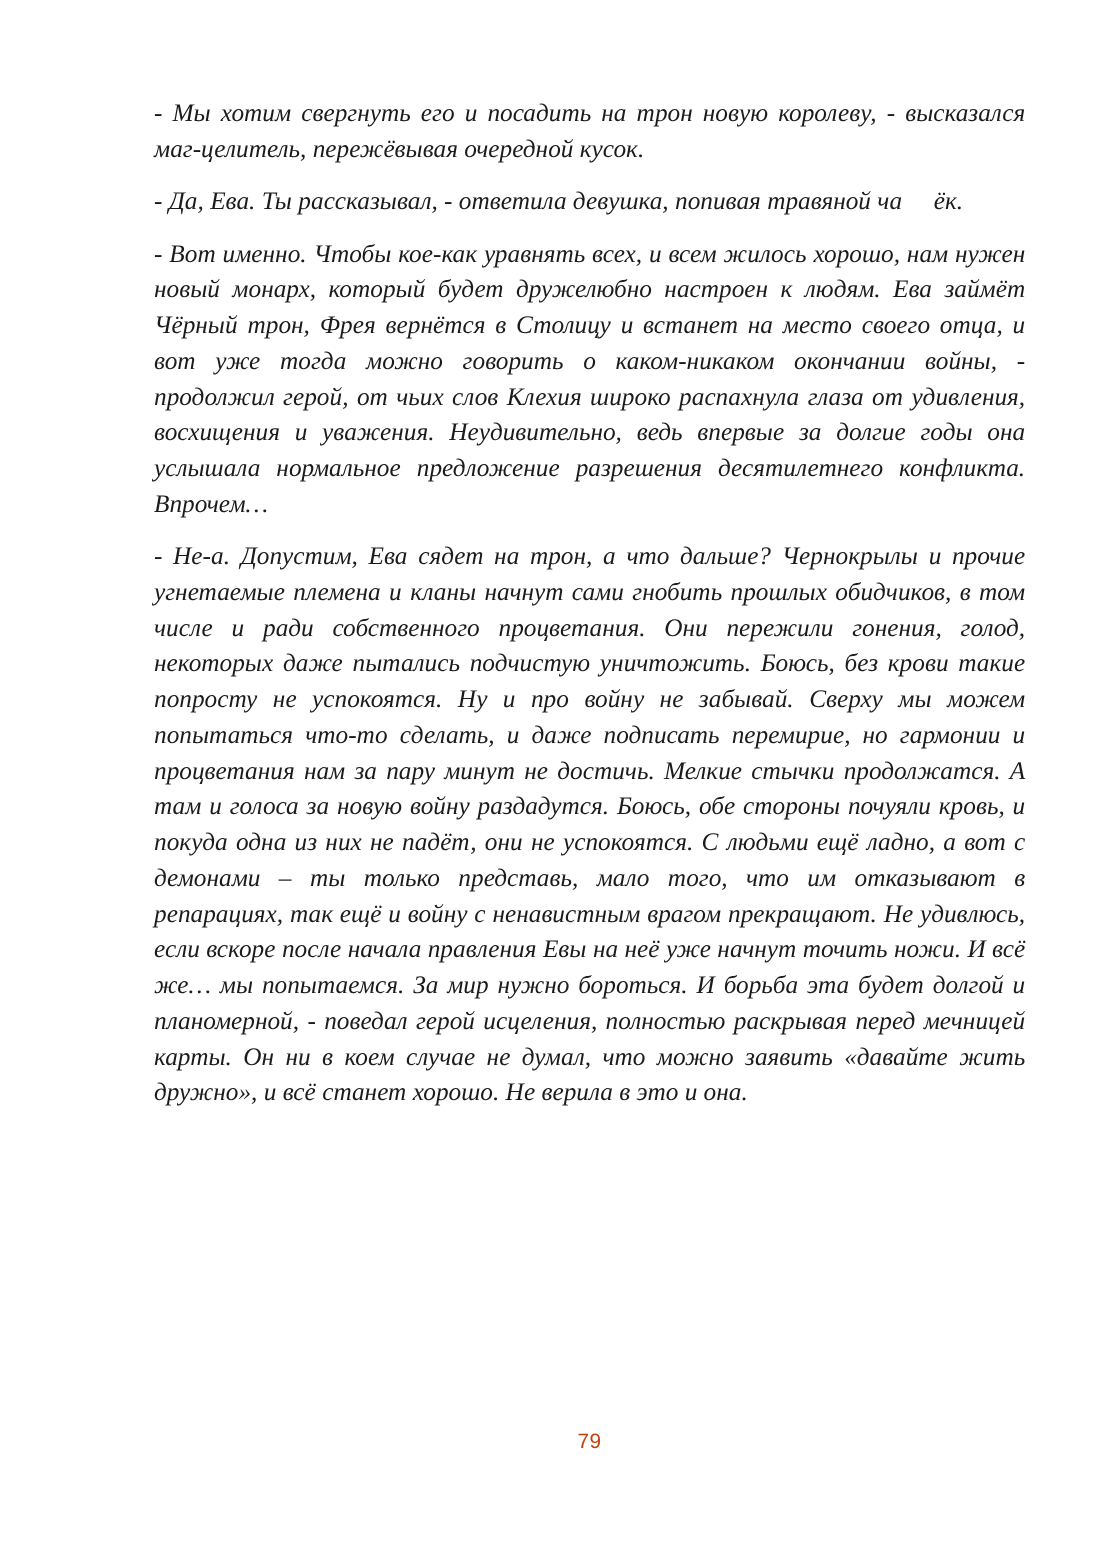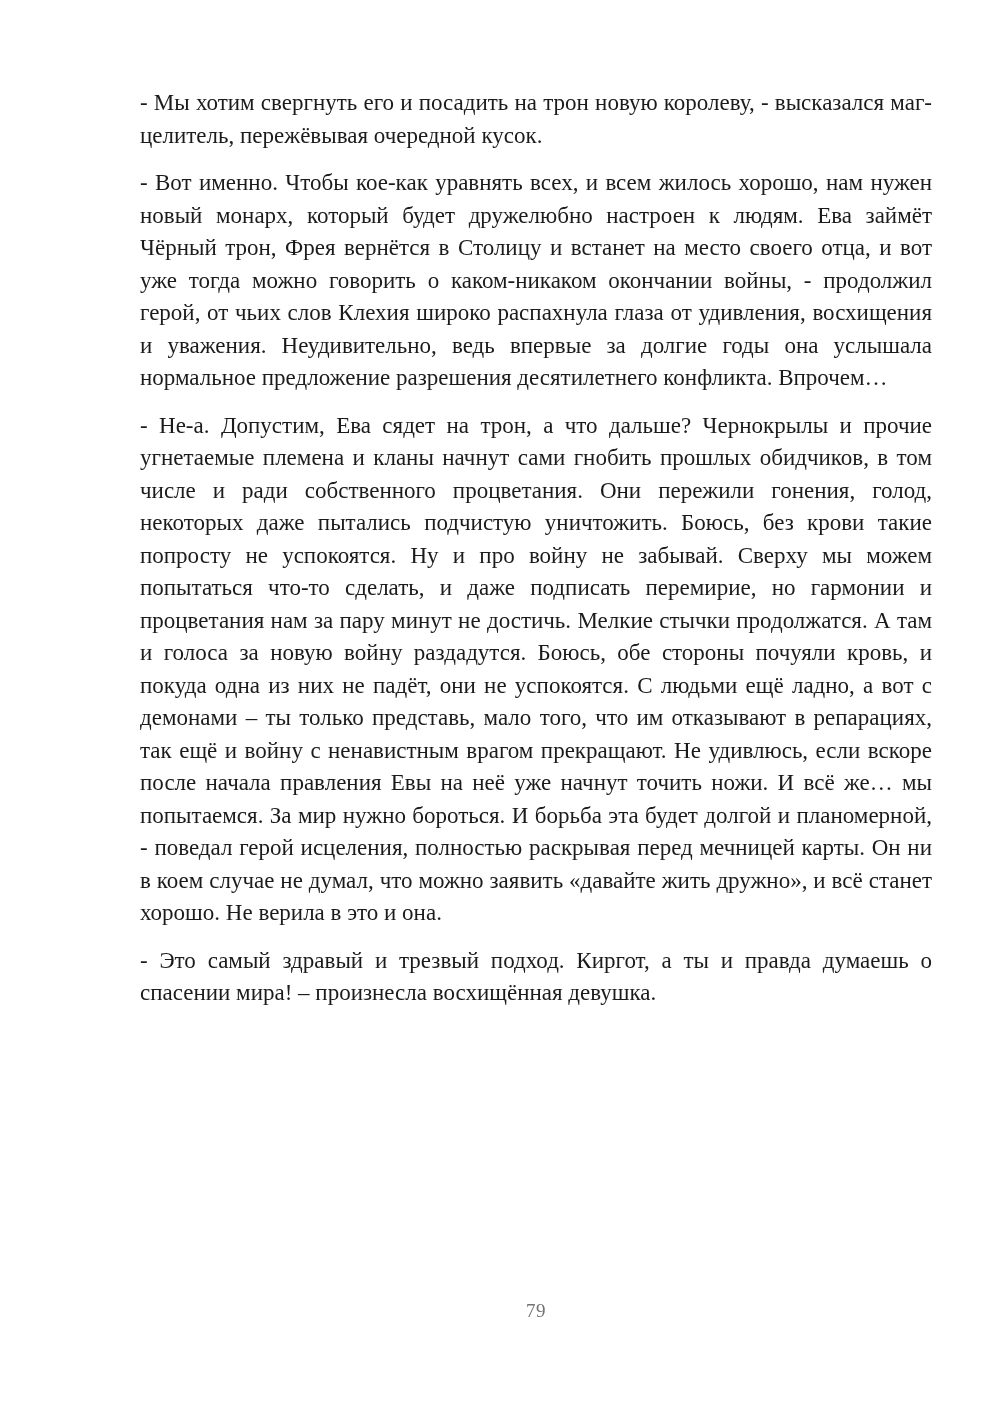--- a/index.html
+++ b/index.html
@@ -21,37 +21,38 @@
     width: 792px;
     font-family: "Liberation Serif", "DejaVu Serif", serif;
     font-size: 23px;
     line-height: 32.5px;
     color: #1b1b1b;
     text-align: justify;
   }
   .text-block p {
     margin: 0 0 15px 0;
     padding: 0;
+    font-style: italic;
   }
   .page-number {
     position: absolute;
     left: 140px;
     top: 1300px;
     width: 792px;
     text-align: center;
-    font-family: Liberation Serif, serif;
+    font-family: Liberation Sans, sans-serif;
     font-size: 19px;
-    color: #737373;
+    color: #c2410c;
     letter-spacing: 0.5px;
   }
 </style>
 </head>
 <body>
 
 <div class="page">
   <div class="text-block">
     <p>- Мы хотим свергнуть его и посадить на трон новую королеву, - высказался маг-целитель, пережёвывая очередной кусок.</p>
+    <p>- Да, Ева. Ты рассказывал, - ответила девушка, попивая травяной ча&nbsp;&nbsp;&nbsp;&nbsp;&nbsp;ёк.</p>
     <p>- Вот именно. Чтобы кое-как уравнять всех, и всем жилось хорошо, нам нужен новый монарх, который будет дружелюбно настроен к людям. Ева займёт Чёрный трон, Фрея вернётся в Столицу и встанет на место своего отца, и вот уже тогда можно говорить о каком-никаком окончании войны, - продолжил герой, от чьих слов Клехия широко распахнула глаза от удивления, восхищения и уважения. Неудивительно, ведь впервые за долгие годы она услышала нормальное предложение разрешения десятилетнего конфликта. Впрочем…</p>
     <p>- Не-а. Допустим, Ева сядет на трон, а что дальше? Чернокрылы и прочие угнетаемые племена и кланы начнут сами гнобить прошлых обидчиков, в том числе и ради собственного процветания. Они пережили гонения, голод, некоторых даже пытались подчистую уничтожить. Боюсь, без крови такие попросту не успокоятся. Ну и про войну не забывай. Сверху мы можем попытаться что-то сделать, и даже подписать перемирие, но гармонии и процветания нам за пару минут не достичь. Мелкие стычки продолжатся. А там и голоса за новую войну раздадутся. Боюсь, обе стороны почуяли кровь, и покуда одна из них не падёт, они не успокоятся. С людьми ещё ладно, а вот с демонами – ты только представь, мало того, что им отказывают в репарациях, так ещё и войну с ненавистным врагом прекращают. Не удивлюсь, если вскоре после начала правления Евы на неё уже начнут точить ножи. И всё же… мы попытаемся. За мир нужно бороться. И борьба эта будет долгой и планомерной, - поведал герой исцеления, полностью раскрывая перед мечницей карты. Он ни в коем случае не думал, что можно заявить «давайте жить дружно», и всё станет хорошо. Не верила в это и она.</p>
-    <p>- Это самый здравый и трезвый подход. Киргот, а ты и правда думаешь о спасении мира! – произнесла восхищённая девушка.</p>
   </div>
   <div class="page-number">79</div>
 </div>
 
 </body></html>

